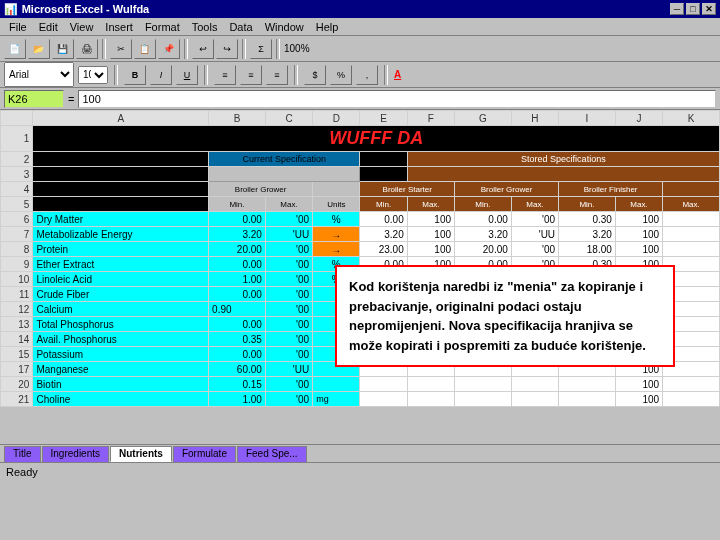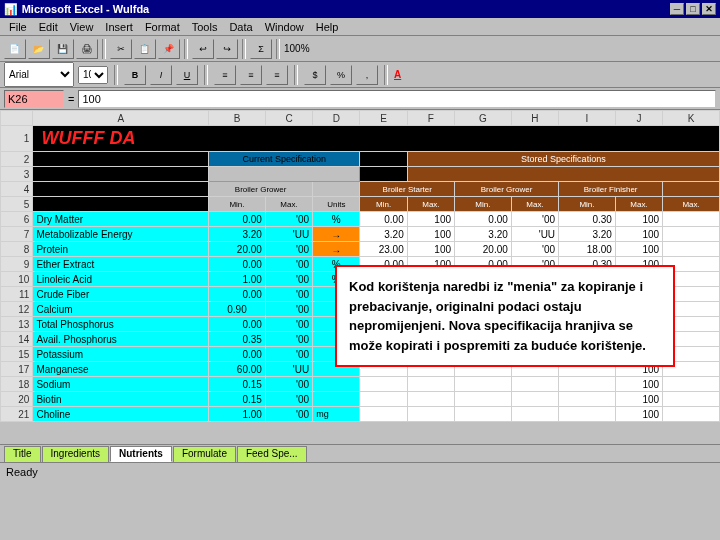--- a/index.html
+++ b/index.html
@@ -71,21 +71,21 @@
       display: flex;
       align-items: center;
       padding: 1px 4px;
       height: 22px;
       border-bottom: 1px solid #808080;
       gap: 4px;
     }
     .cell-ref {
       width: 60px; height: 18px;
       border: 1px inset #c0c0c0;
-      background: #fca5a5;
+      background: #bef264;
       font-size: 11px;
       padding: 1px 3px;
       display: flex; align-items: center;
     }
     .formula-input {
       flex: 1; height: 18px;
       border: 1px inset #c0c0c0;
       background: white;
       font-size: 11px;
       padding: 1px 3px;
@@ -136,21 +136,21 @@
       background: #c0c0c0;
       display: flex;
       align-items: flex-end;
       height: 18px;
       border-top: 1px solid #808080;
       padding-left: 4px;
       gap: 1px;
     }
     .tab {
       padding: 1px 8px;
-      background: #bef264;
+      background: #8b5cf6;
       border: 1px solid #808080;
       border-bottom: none;
       font-size: 10px;
       cursor: pointer;
       height: 16px;
     }
     .tab.active {
       background: white;
       border-bottom: 1px solid white;
       font-weight: bold;
@@ -296,21 +296,21 @@
           <th class="col-header">H</th>
           <th class="col-header">I</th>
           <th class="col-header">J</th>
           <th class="col-header">K</th>
         </tr>
       </thead>
       <tbody>
 
         <tr>
           <td class="row-header">1</td>
-          <td colspan="11" style="background:#000000; padding:0;">
+          <td colspan="11" style="background:#000000; padding:0;text-align:center;">
             <span style="color:#ff2222; font-size:18px; font-weight:bold; font-style:italic; padding:2px 8px; display:inline-block;">WUFFF DA</span>
           </td>
         </tr>
 
         <tr>
           <td class="row-header">2</td>
           <td style="background:#000;"></td>
           <td colspan="3" class="header-current" style="font-size:9px; text-align:center;">Current Specification</td>
           <td style="background:#000;"></td>
           <td colspan="6" class="header-stored" style="font-size:9px; text-align:center;">Stored Specifications</td>
@@ -430,21 +430,21 @@
           <td style="background:white;"></td>
           <td style="background:white;"></td>
           <td style="background:white;"></td>
           <td style="background:white;"></td>
           <td style="text-align:right; background:white;">100</td>
           <td style="background:white;"></td>
         </tr>
         <tr>
           <td class="row-header">12</td>
           <td class="cell-cyan">Calcium</td>
-          <td class="cell-cyan" style="text-align:center;">0.90</td>
+          <td class="cell-cyan" style="text-align:left;">0.90</td>
           <td class="cell-cyan" style="text-align:right;">'00</td>
           <td class="cell-cyan"></td>
           <td style="background:white;"></td>
           <td style="background:white;"></td>
           <td style="background:white;"></td>
           <td style="background:white;"></td>
           <td style="background:white;"></td>
           <td style="text-align:right; background:white;">100</td>
           <td style="background:white;"></td>
         </tr>
@@ -488,34 +488,20 @@
           <td style="background:white;"></td>
           <td style="background:white;"></td>
           <td style="text-align:right; background:white;">100</td>
           <td style="background:white;"></td>
         </tr>
         <tr>
           <td class="row-header">17</td>
           <td class="cell-cyan">Manganese</td>
           <td class="cell-cyan" style="text-align:right;">60.00</td>
           <td class="cell-cyan" style="text-align:right;">'UU</td>
-          <td class="cell-cyan"></td>
-          <td style="background:white;"></td>
-          <td style="background:white;"></td>
-          <td style="background:white;"></td>
-          <td style="background:white;"></td>
-          <td style="background:white;"></td>
-          <td style="text-align:right; background:white;">100</td>
-          <td style="background:white;"></td>
-        </tr>
-        <tr>
-          <td class="row-header">18</td>
-          <td class="cell-cyan">Sodium</td>
-          <td class="cell-cyan" style="text-align:right;">0.15</td>
-          <td class="cell-cyan" style="text-align:right;">'00</td>
           <td class="cell-cyan"></td>
           <td style="background:white;"></td>
           <td style="background:white;"></td>
           <td style="background:white;"></td>
           <td style="background:white;"></td>
           <td style="background:white;"></td>
           <td style="text-align:right; background:white;">100</td>
           <td style="background:white;"></td>
         </tr>
         <tr>

